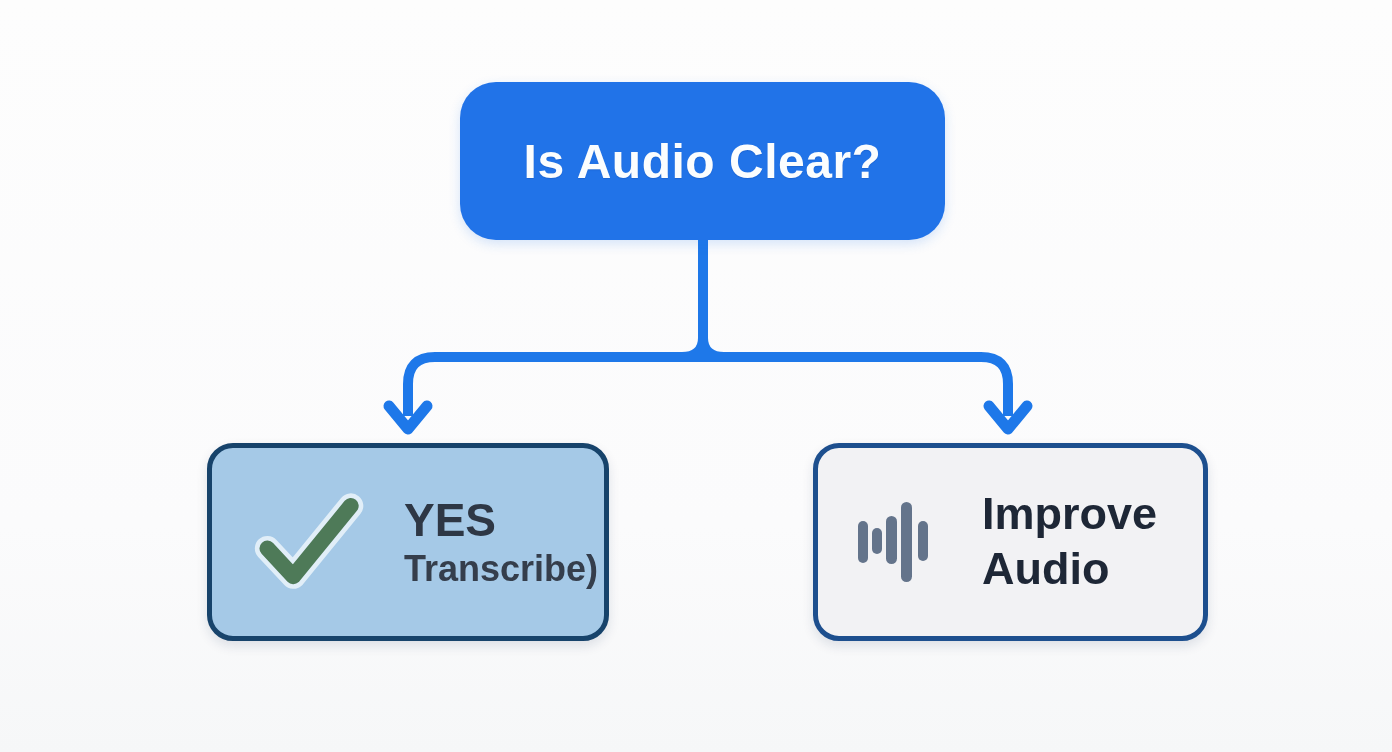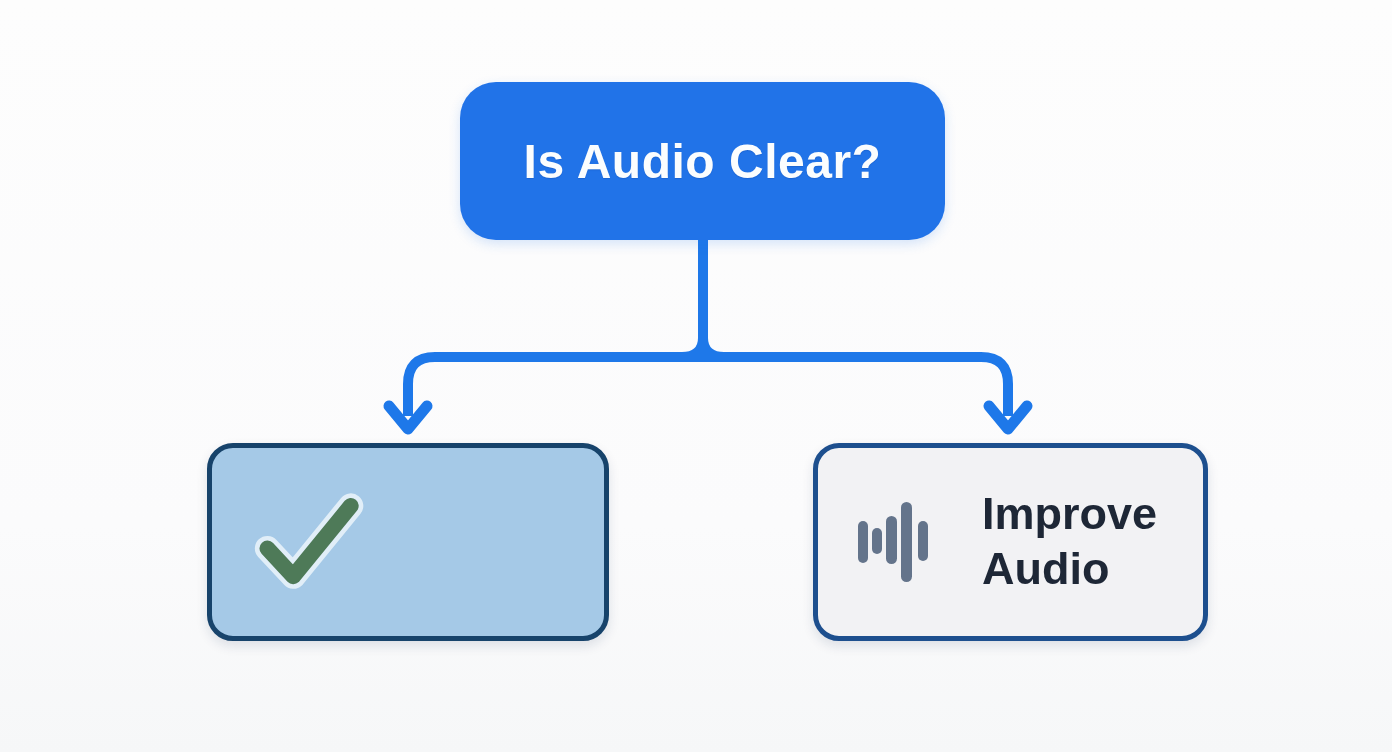--- a/index.html
+++ b/index.html
@@ -107,20 +107,24 @@
 
   <div class="decision-node">
     <span class="decision-label">Is Audio Clear?</span>
   </div>
 
   <div class="branch-node yes-node">
     <svg class="node-icon" width="112" height="102" viewBox="0 0 120 110">
       <path d="M 14 62 L 42 92 L 104 16" fill="none" stroke="rgba(235,244,250,0.85)" stroke-width="27" stroke-linecap="round" stroke-linejoin="round"></path>
       <path d="M 14 62 L 42 92 L 104 16" fill="none" stroke="#4e7a58" stroke-width="17" stroke-linecap="round" stroke-linejoin="round"></path>
     </svg>
+    <div class="yes-text-block">
+      <span class="yes-title">YES</span>
+      <span class="yes-subtitle">Transcribe)</span>
+    </div>
   </div>
 
   <div class="branch-node improve-node">
     <svg class="node-icon" width="72" height="84" viewBox="0 0 72 84">
       <rect x="0" y="21" width="10" height="42" rx="5" fill="#64748b"></rect>
       <rect x="14" y="28" width="10" height="26" rx="5" fill="#64748b"></rect>
       <rect x="28" y="16" width="11" height="48" rx="5.5" fill="#64748b"></rect>
       <rect x="43" y="2" width="11" height="80" rx="5.5" fill="#64748b"></rect>
       <rect x="60" y="21" width="10" height="40" rx="5" fill="#64748b"></rect>
     </svg>

